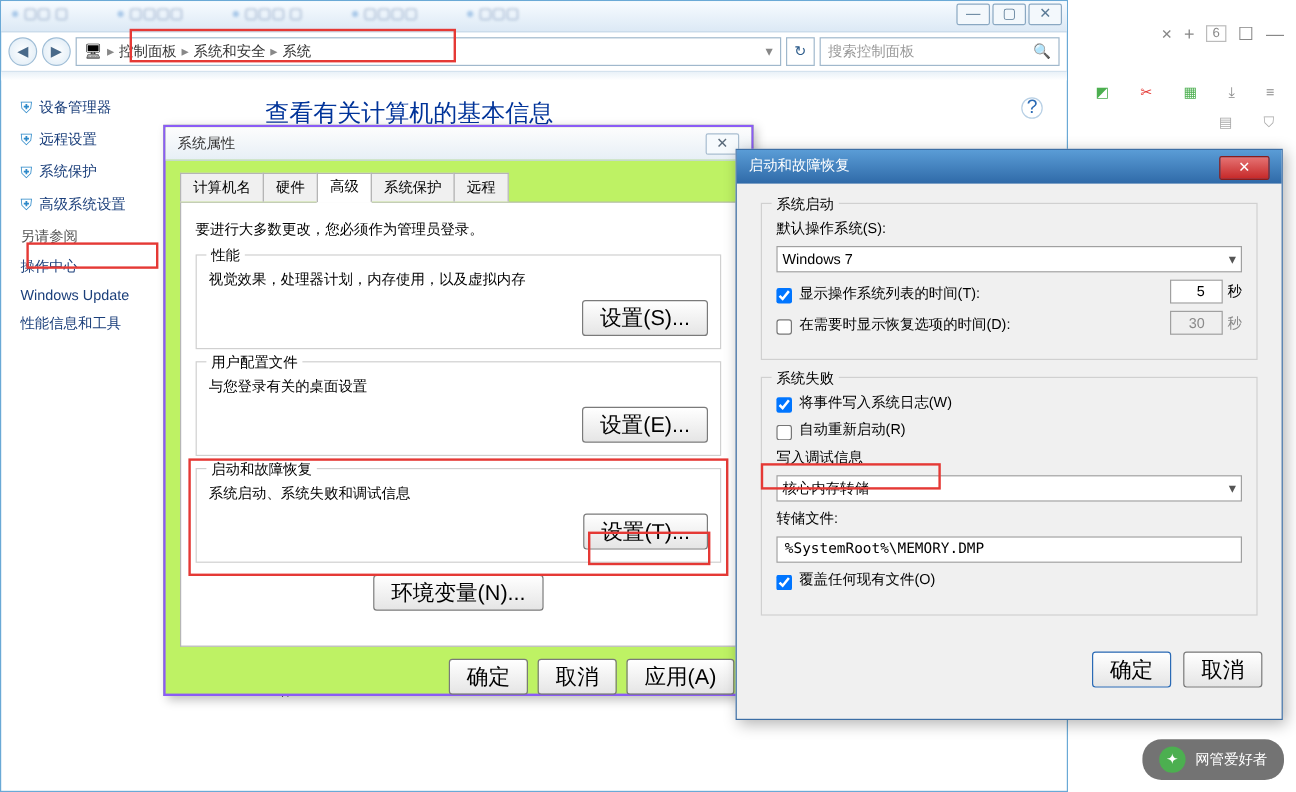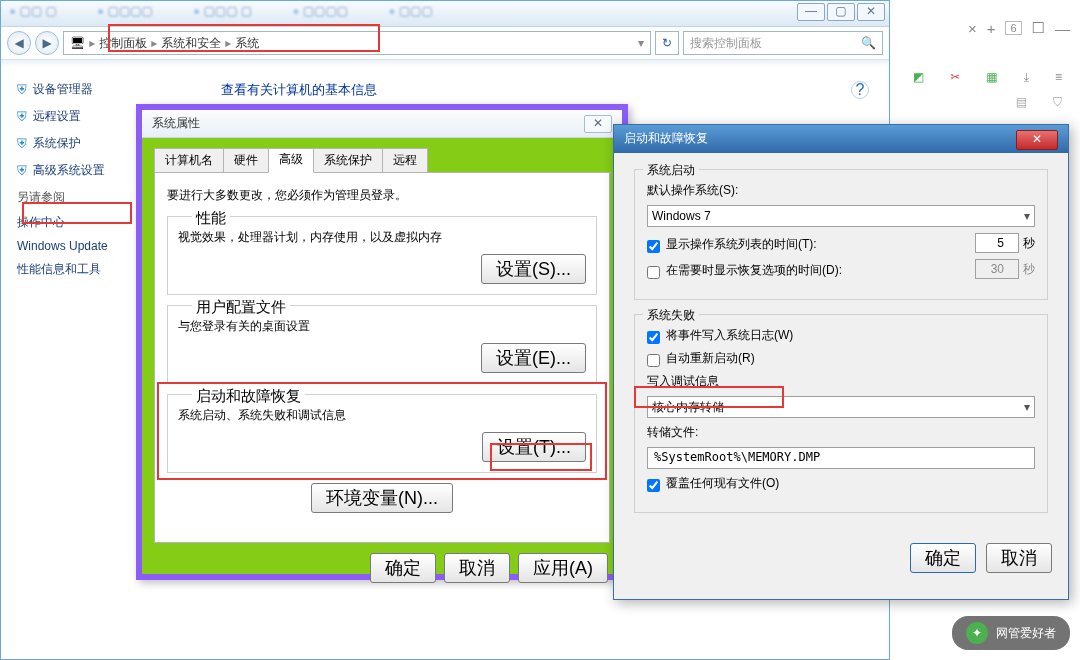--- a/index.html
+++ b/index.html
@@ -22,36 +22,36 @@
   .cp-divider{height:8px;background:linear-gradient(#e9f1f8,#fff);border-top:1px solid #d4e2ee}
   .cp-body{display:flex;height:calc(100% - 66px)}
   .cp-sidebar{width:200px;padding:14px 10px 10px 16px}
   .cp-sidebar h3{color:#1a3e7a;font-size:13px;font-weight:normal;margin-bottom:16px}
   .cp-side-link{display:flex;align-items:center;gap:6px;margin-bottom:10px;color:#1a3e7a}
   .cp-side-link .shield{color:#2d89c9;font-size:13px}
   .cp-see-also{color:#555}
   .cp-see-also div{margin-bottom:8px;color:#1a3e7a}
   .cp-main{flex:1;padding:14px 20px}
   .cp-help{float:right;color:#2a6ab5;font-size:16px;border:1px solid #b8d0e5;border-radius:50%;width:18px;height:18px;text-align:center;line-height:16px}
-  .cp-main h2{color:#003399;font-size:13px;font-weight:normal}
+  .cp-main h2{color:#003399;font-size:20px;font-weight:normal}
   .cp-details{margin-top:430px;color:#555}
   .cp-details .row{display:flex;margin-bottom:12px}
   .cp-details .lbl{width:170px}
 
   
-  .sp-dialog{position:absolute;left:136px;top:104px;width:492px;height:476px;border:6px solid #8b5cf6;background:#84cc16;box-shadow:3px 3px 8px rgba(0,0,0,.25)}
+  .sp-dialog{position:absolute;left:136px;top:104px;width:492px;height:476px;border:2px solid #8b5cf6;background:#bef264;box-shadow:3px 3px 8px rgba(0,0,0,.25)}
   .sp-title{height:28px;background:linear-gradient(#fdfdfd,#e7eff6);border-bottom:1px solid #c6d5e1;padding:5px 10px;display:flex;justify-content:space-between;color:#333}
   .sp-close{width:28px;height:18px;border:1px solid #a8bdd0;border-radius:2px;text-align:center;line-height:14px;color:#5a6a7a;background:#f6fafd}
   .sp-tabs{display:flex;margin:10px 10px 0 12px;border-bottom:1px solid #b5b5b5}
   .sp-tab{padding:3px 10px;border:1px solid #b5b5b5;border-bottom:none;background:#f0f0f0;margin-right:-1px;font-size:12px}
   .sp-tab.active{background:#fff;border-bottom:1px solid #fff;margin-bottom:-1px;padding-top:2px}
   .sp-content{margin:0 12px;background:#fff;border:1px solid #b5b5b5;border-top:none;padding:14px 12px;height:370px}
   .sp-note{margin-bottom:12px}
   .sp-group{border:1px solid #d0d0d0;padding:8px 10px 10px;margin-bottom:10px;position:relative}
-  .sp-group .leg{position:absolute;top:-8px;left:24px;background:#fff;padding:0 4px;font-size:15px}
+  .sp-group .leg{position:absolute;top:-8px;left:8px;background:#fff;padding:0 4px;font-size:12px}
   .sp-group .desc{margin:4px 0 8px}
   .sp-group .btn-row{text-align:right}
   .sp-footer{display:flex;justify-content:flex-end;gap:8px;padding:10px 14px}
 
   
   .sr-dialog{position:absolute;left:613px;top:124px;width:456px;height:476px;border:1px solid #3c6ea5;background:#f0f0f0;box-shadow:3px 3px 12px rgba(0,0,0,.3)}
   .sr-title{height:28px;background:linear-gradient(#5a9cd6,#2f6aa8);color:#fff;padding:5px 10px;display:flex;justify-content:space-between}
   .sr-close{width:42px;height:20px;background:linear-gradient(#e57373,#c62828);border:1px solid #8a1c1c;border-radius:2px;text-align:center;line-height:16px;color:#fff}
   .sr-body{padding:16px 20px}
   .sr-group{border:1px solid #d0d0d0;padding:12px 12px 14px;margin-bottom:14px;position:relative}

